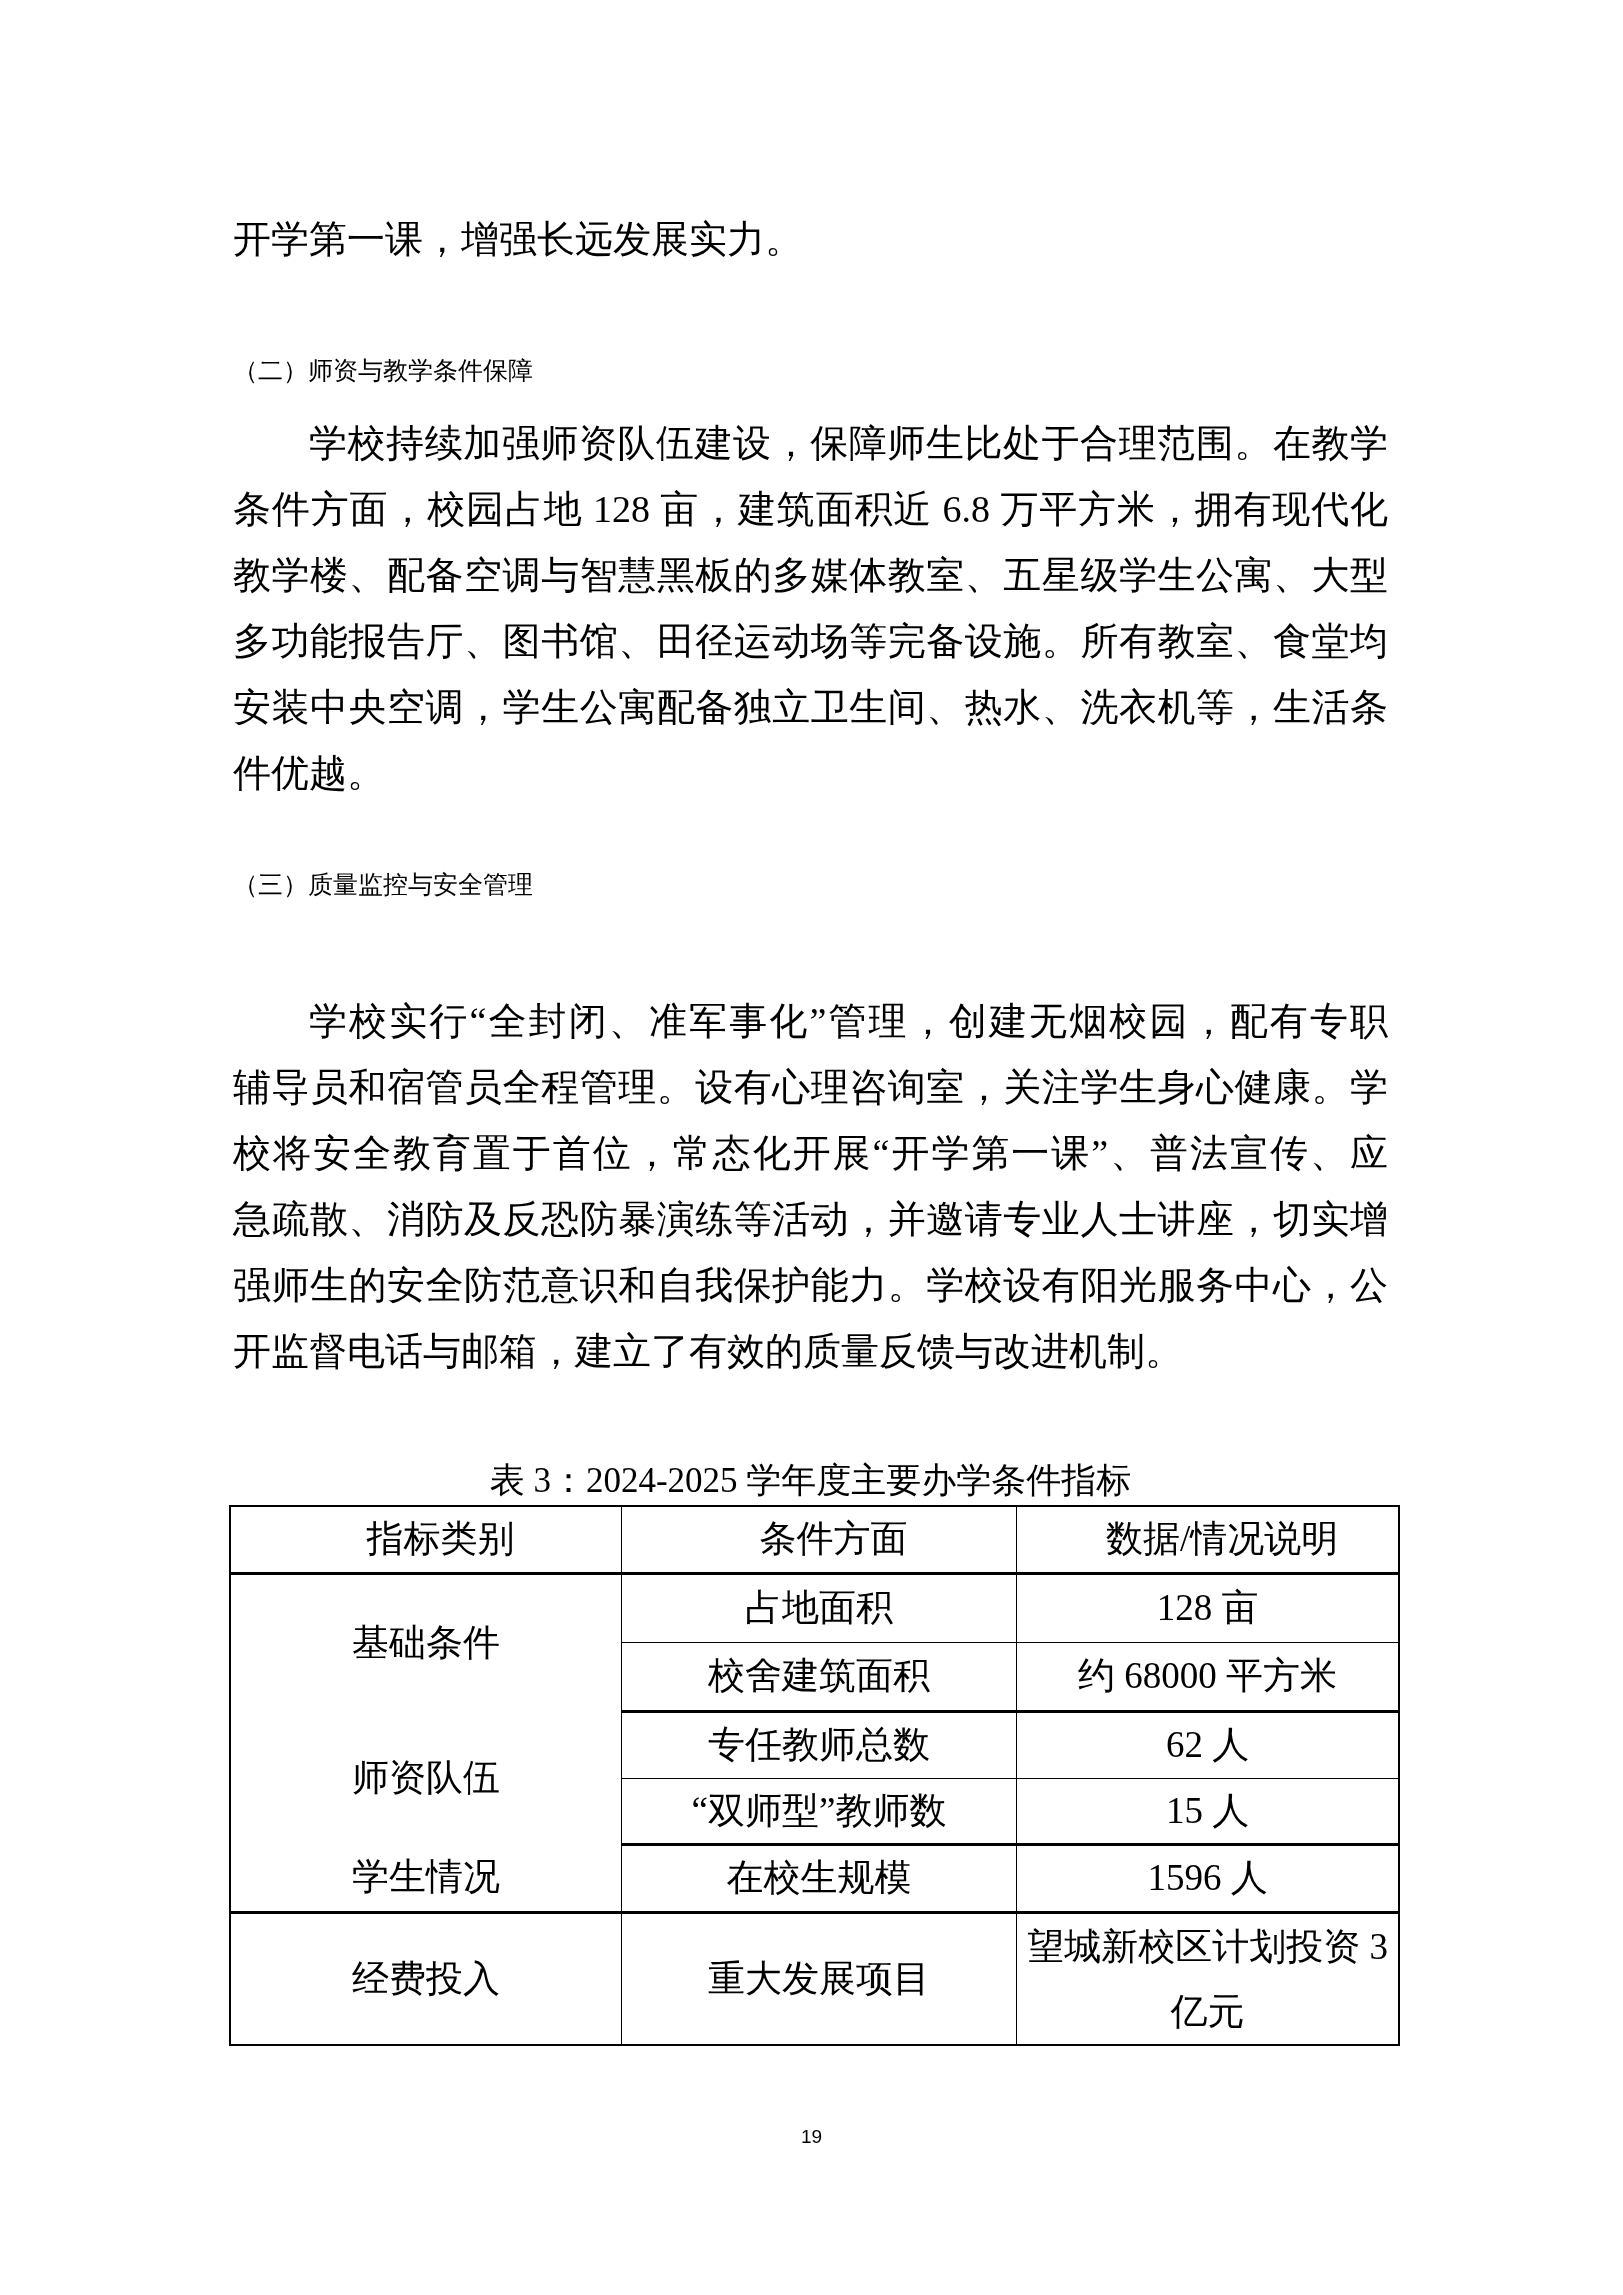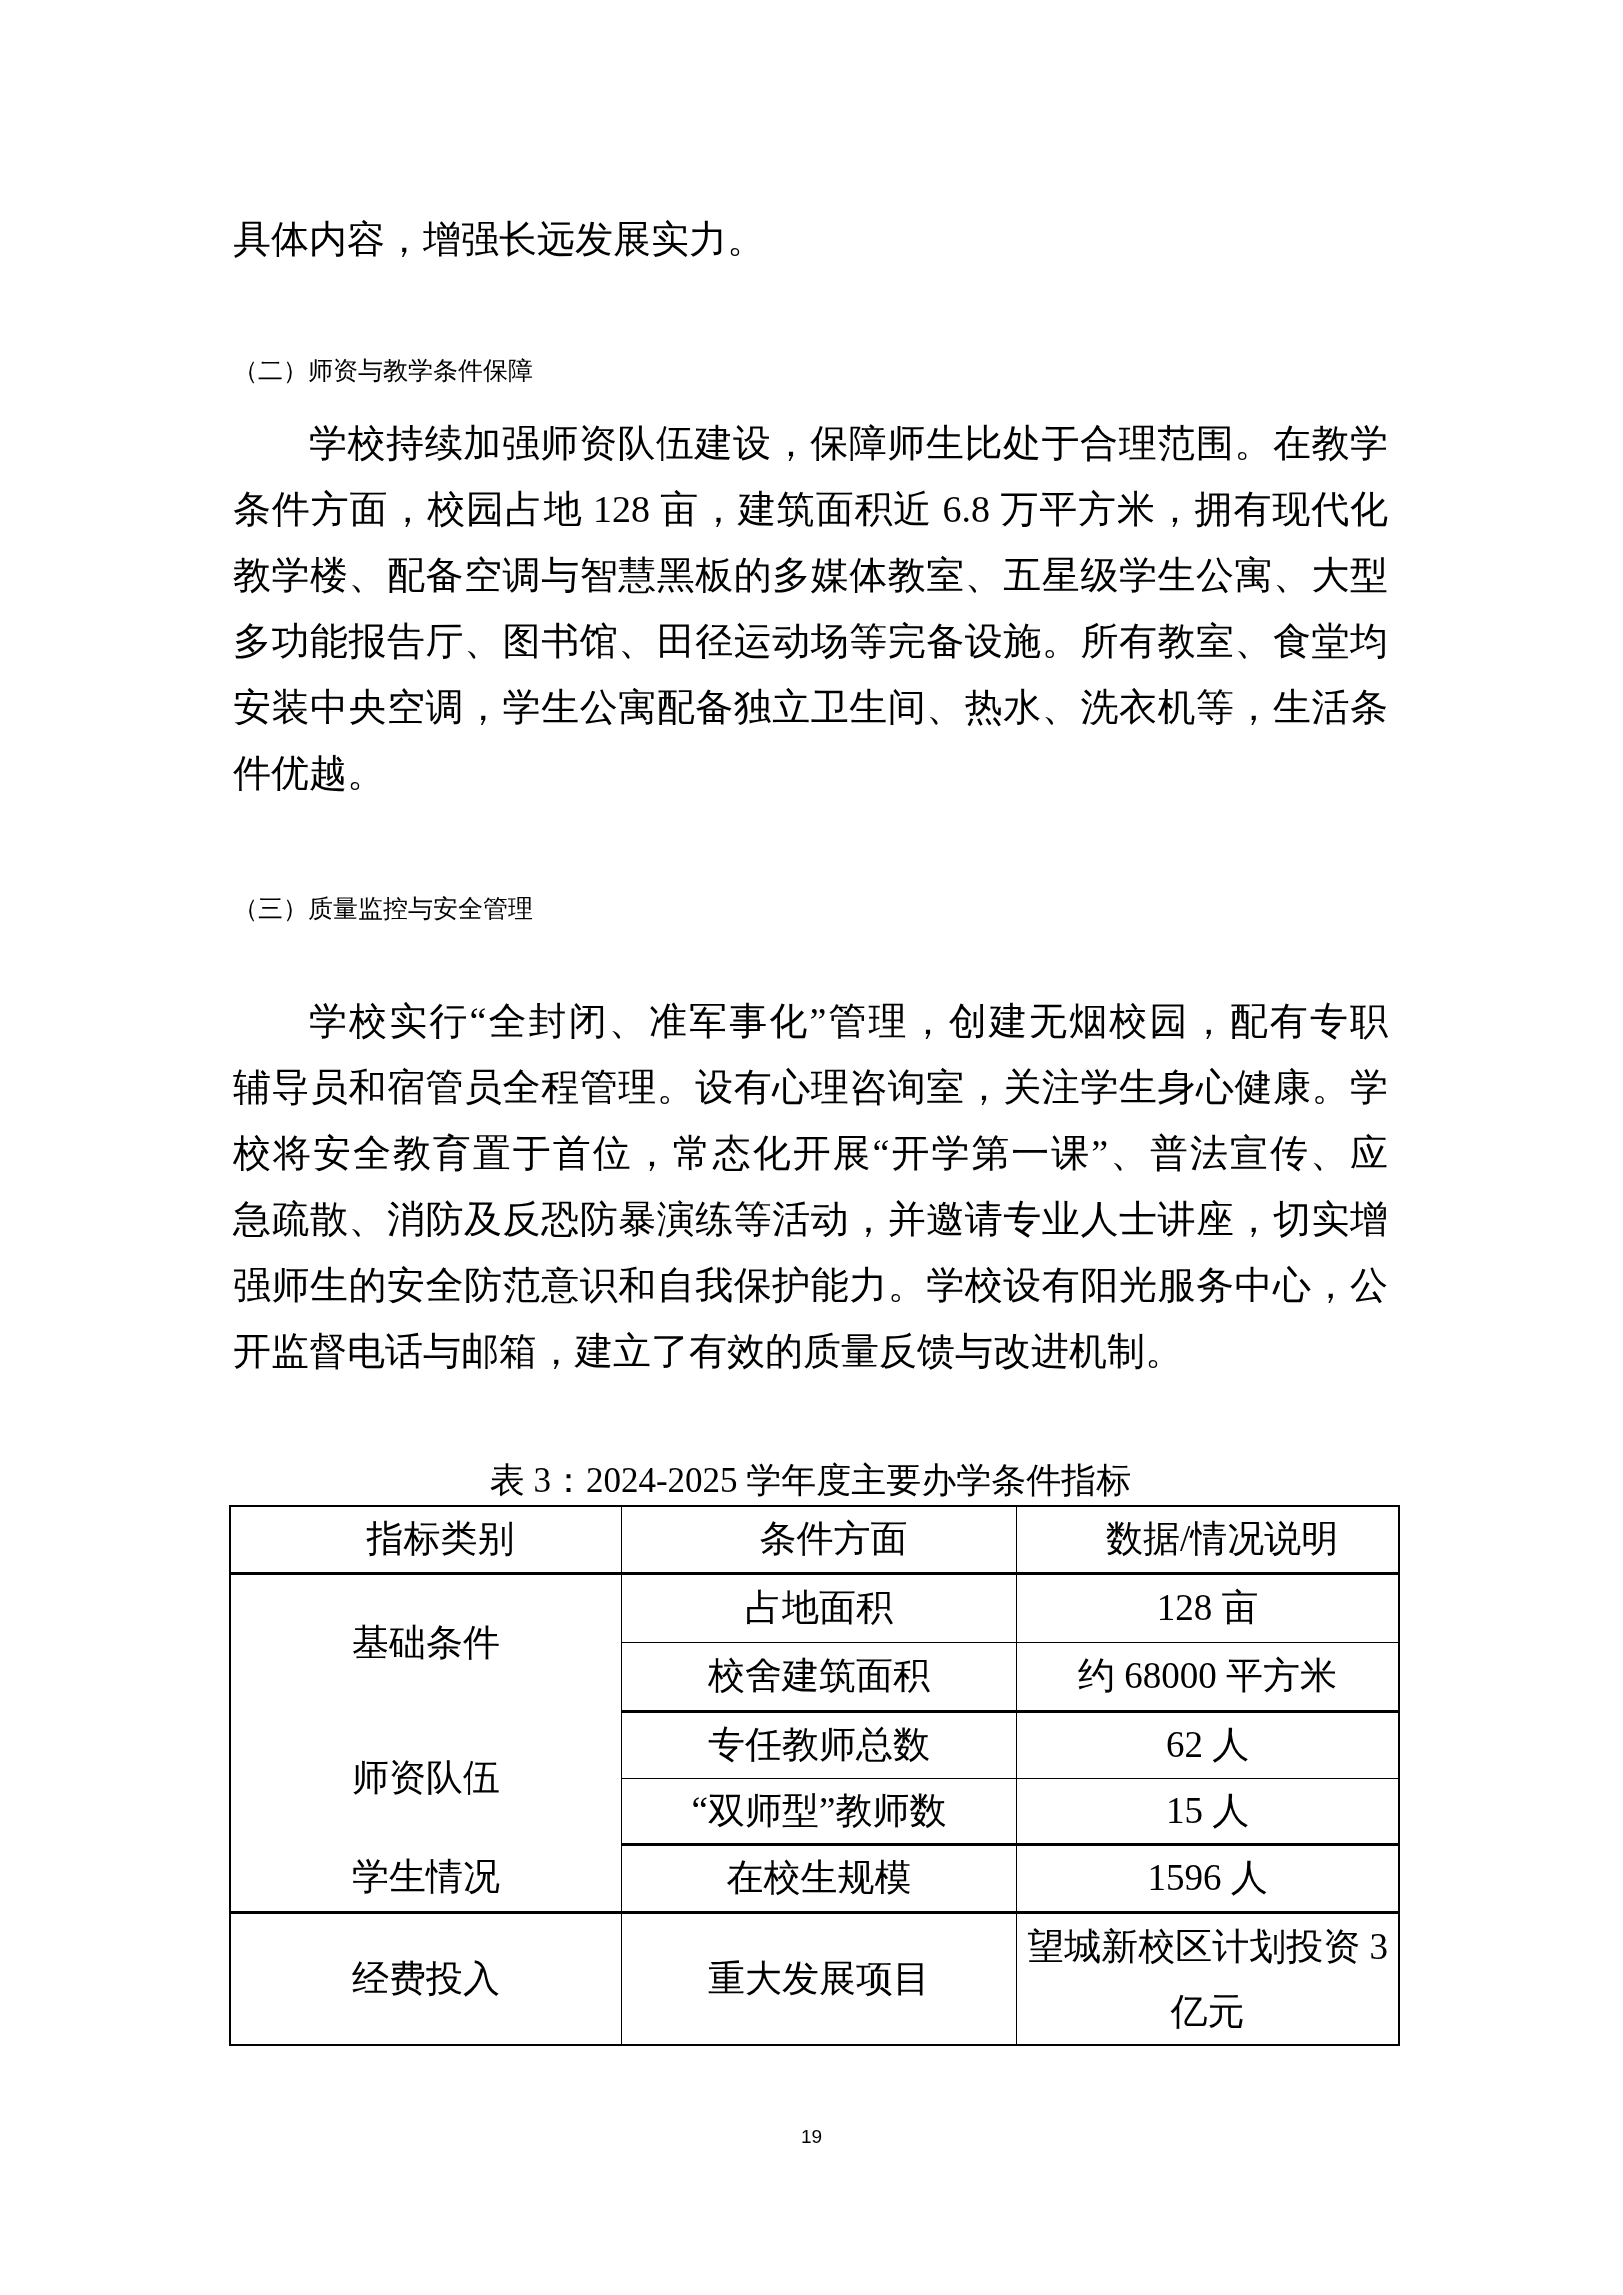--- a/index.html
+++ b/index.html
@@ -92,34 +92,34 @@
     font-family:"Liberation Sans","DejaVu Sans",sans-serif;
     font-size:19px;
     line-height:22.5px;
   }
 </style>
 </head>
 <body>
 
 <div class="page">
 
-  <div class="blk ln last" style="top:206px;">具体内容，增强长远发展实力。</div>
+  <div class="blk ln last" style="top:206px;">开学第一课，增强长远发展实力。</div>
 
   <div class="heading" style="top:338px;">（二）师资与教学条件保障</div>
 
   <div class="blk" style="top:410px;">
     <div class="ln ind">学校持续加强师资队伍建设，保障师生比处于合理范围。在教学</div>
     <div class="ln">条件方面，校园占地 128 亩，建筑面积近 6.8 万平方米，拥有现代化</div>
     <div class="ln">教学楼、配备空调与智慧黑板的多媒体教室、五星级学生公寓、大型</div>
     <div class="ln">多功能报告厅、图书馆、田径运动场等完备设施。所有教室、食堂均</div>
     <div class="ln">安装中央空调，学生公寓配备独立卫生间、热水、洗衣机等，生活条</div>
     <div class="ln last">件优越。</div>
   </div>
 
-  <div class="heading" style="top:876px;">（三）质量监控与安全管理</div>
+  <div class="heading" style="top:852px;">（三）质量监控与安全管理</div>
 
   <div class="blk" style="top:988px;">
     <div class="ln ind">学校实行“全封闭、准军事化”管理，创建无烟校园，配有专职</div>
     <div class="ln">辅导员和宿管员全程管理。设有心理咨询室，关注学生身心健康。学</div>
     <div class="ln">校将安全教育置于首位，常态化开展“开学第一课”、普法宣传、应</div>
     <div class="ln">急疏散、消防及反恐防暴演练等活动，并邀请专业人士讲座，切实增</div>
     <div class="ln">强师生的安全防范意识和自我保护能力。学校设有阳光服务中心，公</div>
     <div class="ln last">开监督电话与邮箱，建立了有效的质量反馈与改进机制。</div>
   </div>
 

